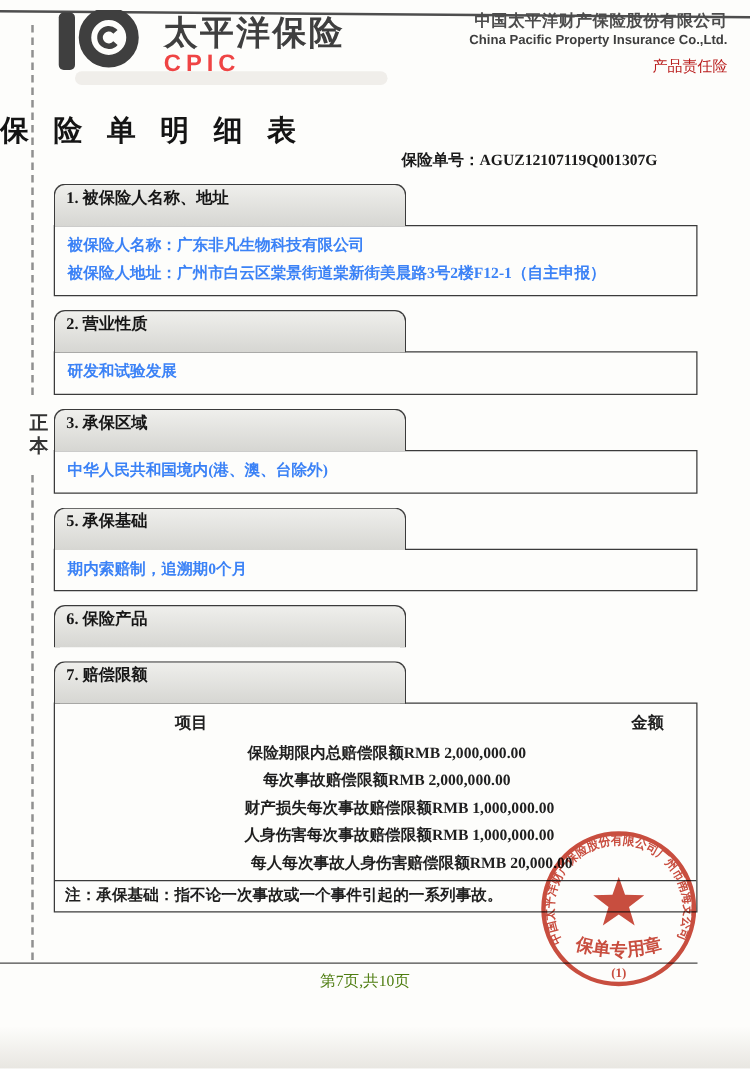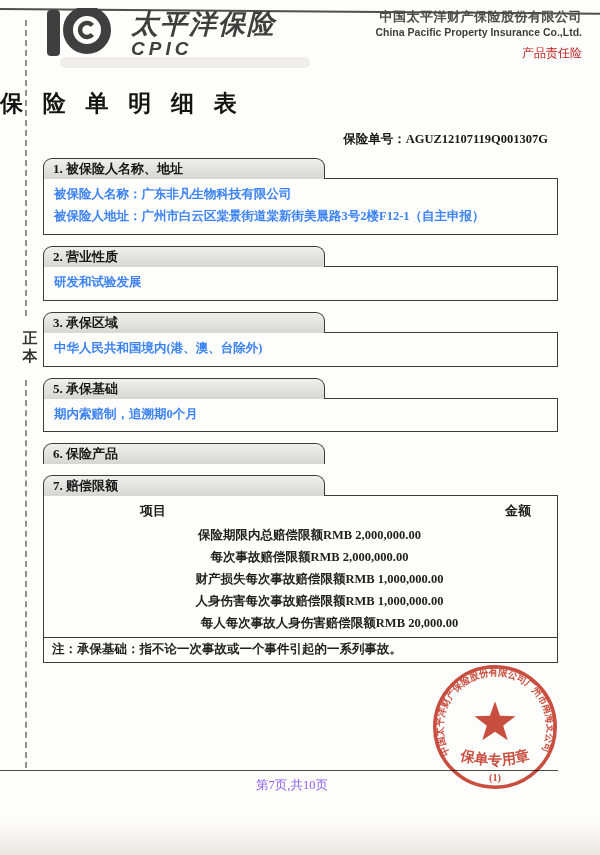--- a/index.html
+++ b/index.html
@@ -35,43 +35,43 @@
   .dash-top{ top:20px; height:296px; }
   .dash-bottom{ top:380px; height:388px; }
   .copy-label{
     position:absolute; left:13px; top:320px; width:26px;
     writing-mode:vertical-rl; text-orientation:upright;
     letter-spacing:16px; font-size:15px; font-weight:bold; color:#333;
     text-align:center;
   }
   
   .header{ position:relative; z-index:1; display:flex; justify-content:space-between; padding:8px 18px 0 45px; }
-  .logo-wrap{ display:flex; align-items:center; gap:8px;font-style:italic; }
+  .logo-wrap{ display:flex; align-items:flex-end; gap:8px; }
   .brand-text .cn{ font-size:27px; font-weight:bold; color:#3f3f3f; letter-spacing:2px; line-height:1.1;
     font-family:"Liberation Sans","DejaVu Sans",sans-serif; }
-  .brand-text .en{ font-size:19px; font-weight:bold; color:#404040; letter-spacing:4px; line-height:1.1;
+  .brand-text .en{ font-size:19px; font-weight:bold; color:#ef4444; letter-spacing:4px; line-height:1.1;
     font-family:"Liberation Sans","DejaVu Sans",sans-serif; }
   .company-block{ text-align:right; padding-top:0; }
   .company-block .cn{ font-size:13px; font-weight:bold; color:#4c4c4c; letter-spacing:.5px; }
   .company-block .en{ font-size:10.5px; font-weight:bold; color:#3e3e3e;
     font-family:"Liberation Sans","DejaVu Sans",sans-serif; }
   .company-block .product{ font-size:12px; color:#b91c1c; margin-top:7px; }
   
   .doc-title{
     position:relative; z-index:1;
     text-align:left; font-size:23px; font-weight:bold; letter-spacing:7px;
     margin-top:26px; color:#141414;
   }
-  .policy-row{ text-align:right; padding-right:52px; margin-top:12px;
+  .policy-row{ text-align:right; padding-right:74px; margin-top:0;
     font-size:12.5px; font-weight:bold; color:#1a1a1a; }
   
   .sections{ padding:8px 42px 0 43px; margin-top:2px; }
   .section{ margin-bottom:11px; position:relative; }
   .tab{
-    width:282px; height:21px; line-height:19px;
+    width:282px; height:34px; line-height:19px;
     background:linear-gradient(#efefec, #d6d6d2);
     border:1.6px solid #3b3b3b; border-bottom:none;
     border-radius:9px 9px 0 0;
     font-size:13px; font-weight:bold; padding-left:9px;
     position:relative; z-index:2; color:#161616;
   }
   .sec-box{
     border:1.6px solid #3b3b3b;
     padding:5px 10px 6px 10px;
     font-size:12.5px; font-weight:bold; line-height:1.75;
@@ -90,21 +90,21 @@
   .limits-box{ border:1.6px solid #3b3b3b; margin-top:-1px; position:relative; z-index:1; font-size:12.5px; }
   .limits-header{ display:flex; justify-content:space-between; padding:6px 0 4px 0; font-weight:bold; font-size:13px; }
   .limits-header .h-item{ margin-left:96px; }
   .limits-header .h-amount{ margin-right:26px; }
   .limit-row{ display:flex; justify-content:center; height:22px; line-height:22px; font-weight:bold; }
   .limit-row .amount{ margin-right:17px; }
   .indent-1{ padding-left:35px; } .indent-2{ padding-left:55px; } .indent-3{ padding-left:75px; }
   .note-row{ border-top:1.5px solid #3b3b3b; padding:3px 8px 4px 8px; font-weight:bold; margin-top:3px; }
   
   .bottom-rule{ position:absolute; top:770px; left:0; width:558px; border-top:1.6px solid #4a4a4a; }
-  .footer-text{ position:absolute; top:777px; left:0; width:584px; text-align:center; font-size:12.5px; color:#8b5cf6; }
+  .footer-text{ position:absolute; top:777px; left:0; width:584px; text-align:center; font-size:12.5px; color:#4d7c0f; }
   
   .stamp{ position:absolute; left:419px; top:652px; width:152px; height:152px;
     z-index:5; mix-blend-mode:multiply; opacity:.9; }
 </style>
 </head>
 <body>
 
 <div class="page">
 
   <div class="top-rule"></div>

